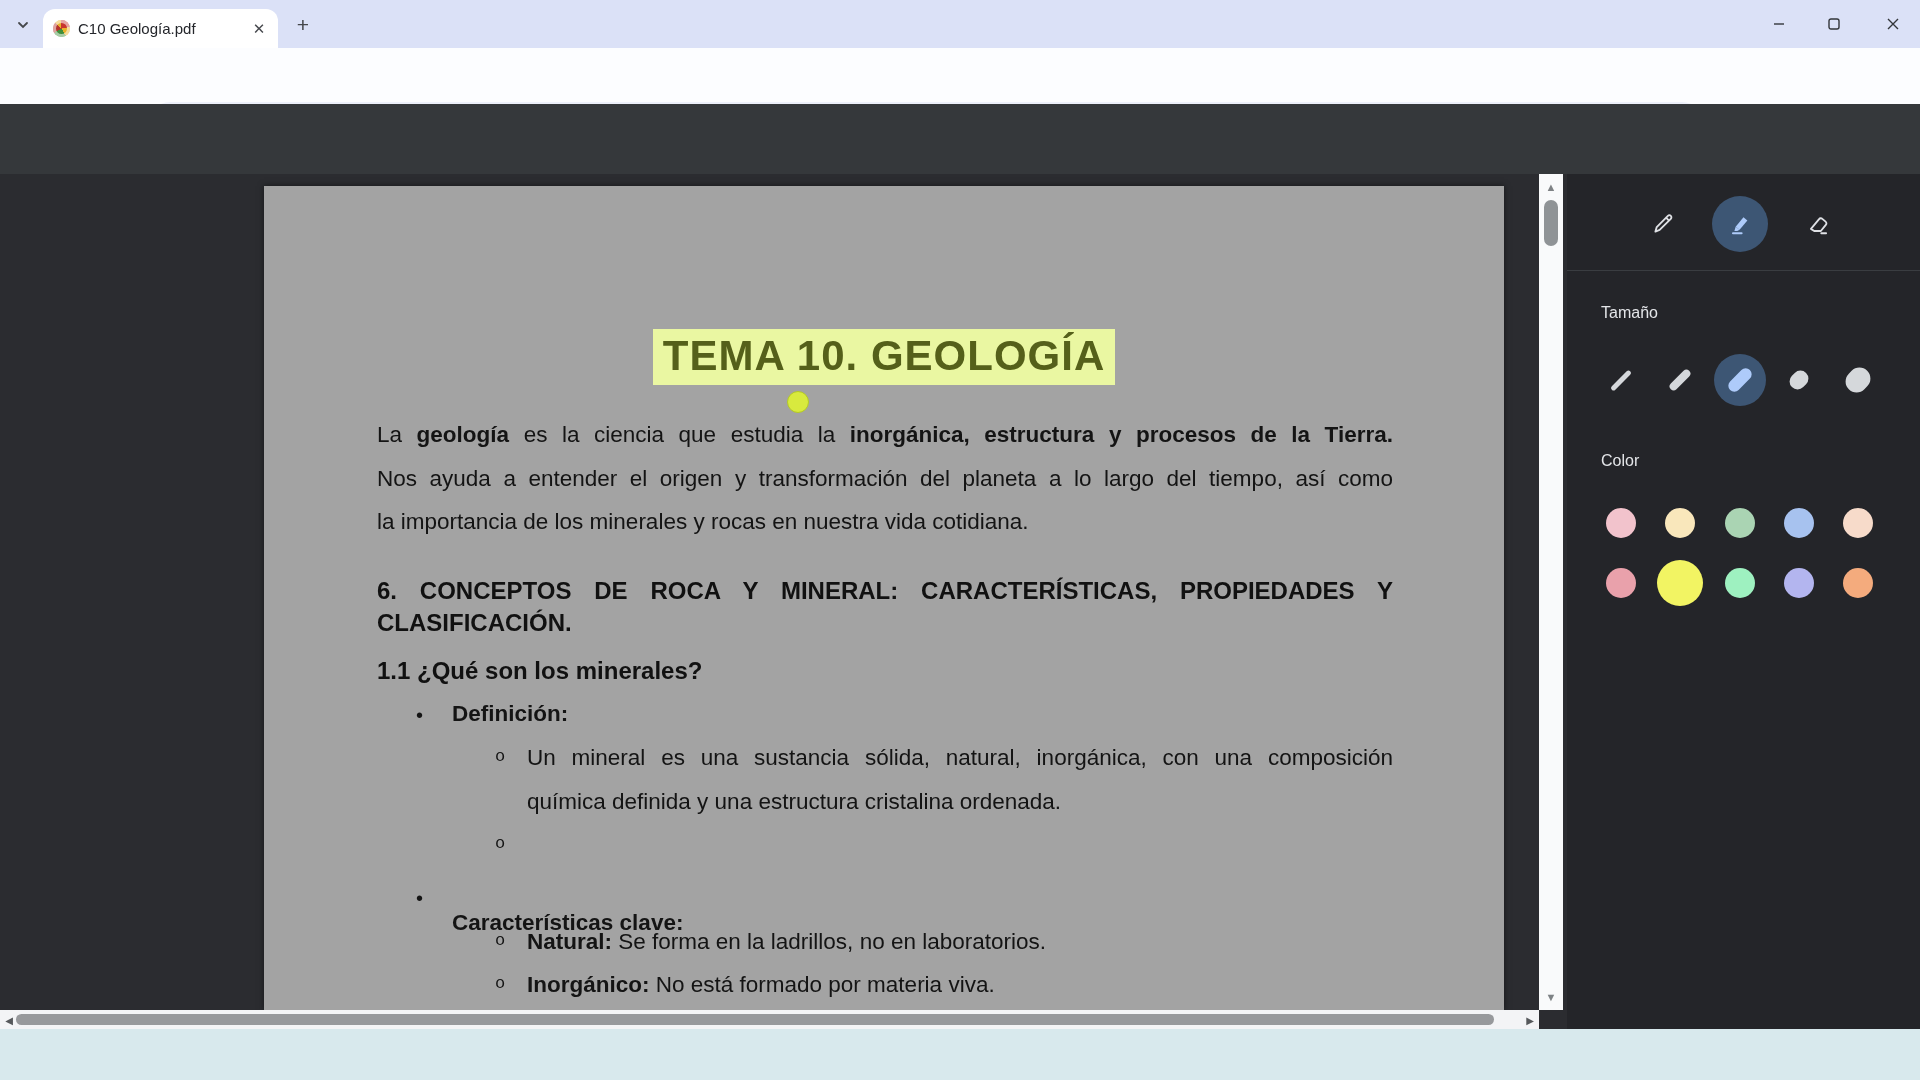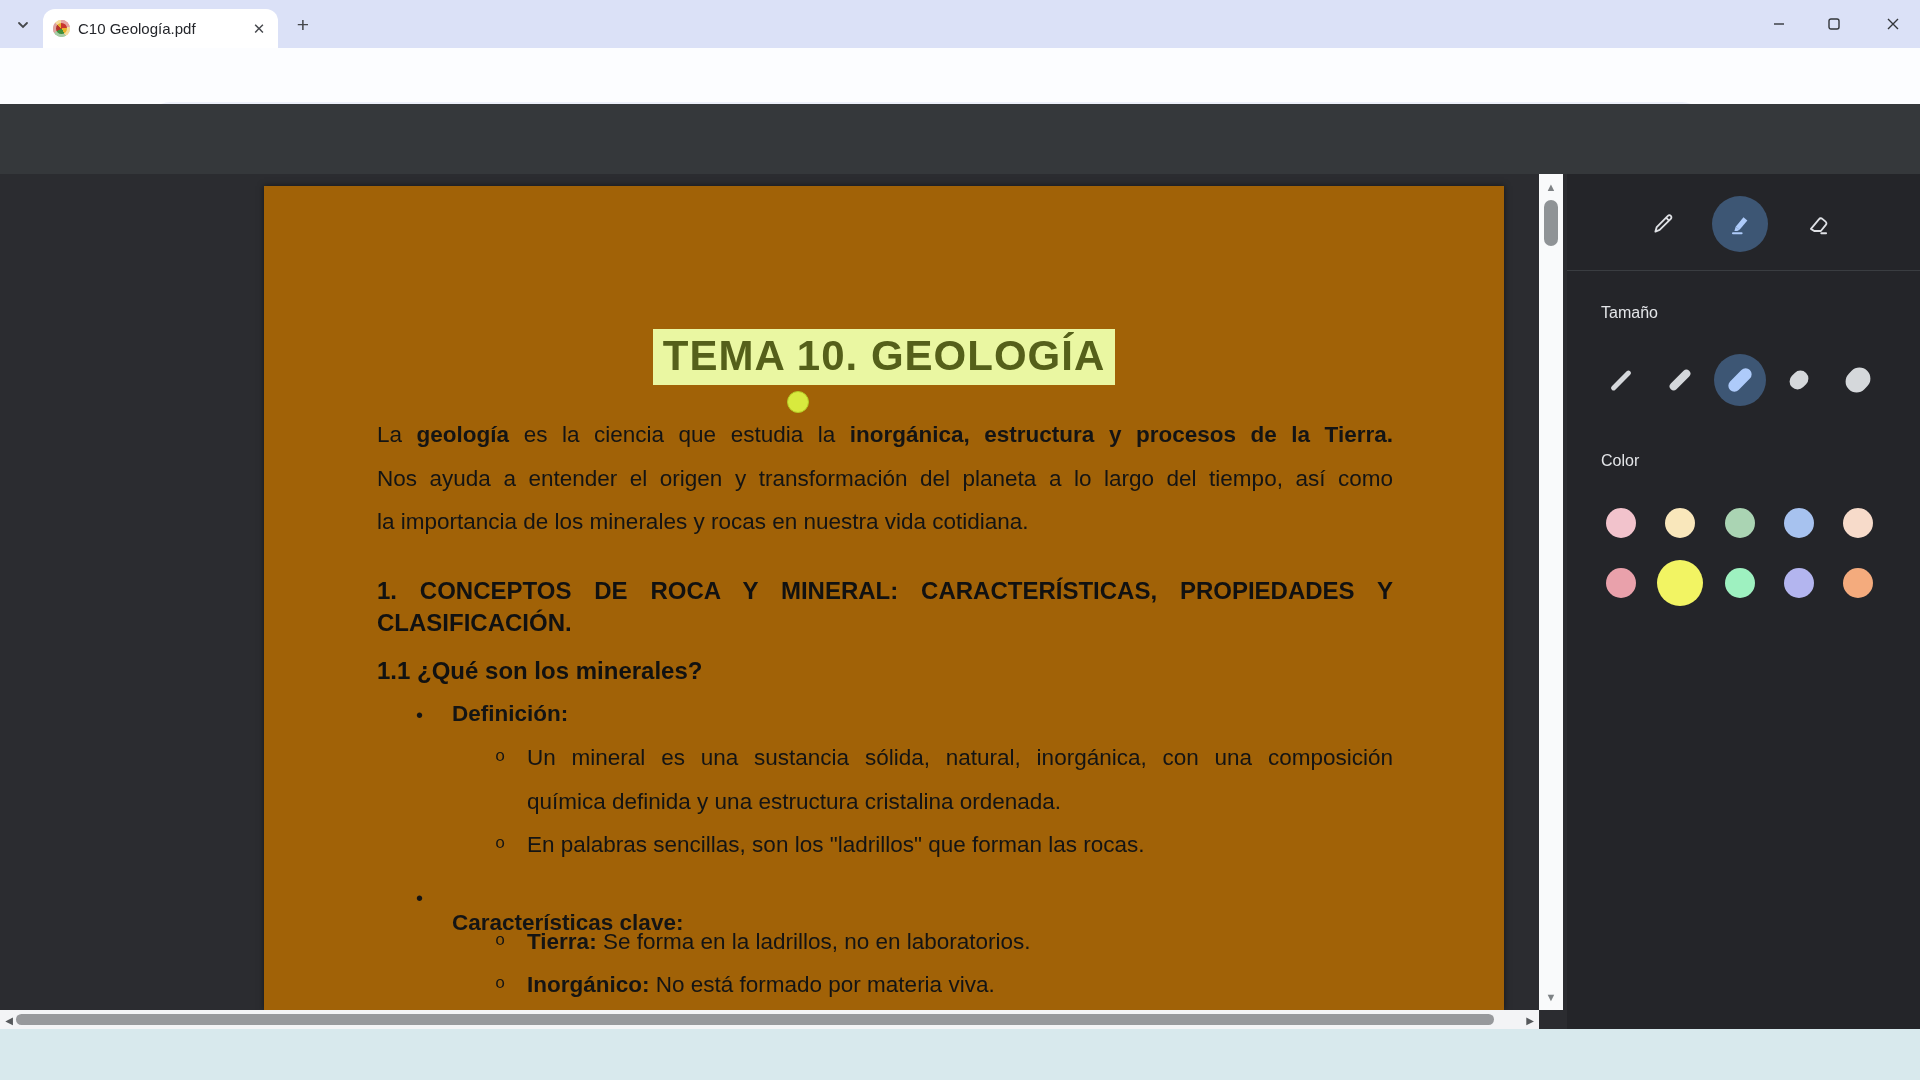--- a/index.html
+++ b/index.html
@@ -46,21 +46,21 @@
   .tsep{top:126px;width:1px;height:26px;background:#5b5f63;}
   .tbtn{top:121px;width:36px;height:34px;display:flex;align-items:center;justify-content:center;color:#e9eaed;font-size:21px;}
   .zoombox{left:850px;top:121px;width:58px;height:34px;background:#1f2225;border-radius:2px;
            color:#f1f3f4;font-size:15px;display:flex;align-items:center;justify-content:center;}
   .annot-circle{left:1076px;top:119px;width:40px;height:40px;border-radius:50%;background:#55585d;
                 display:flex;align-items:center;justify-content:center;}
   .dim{opacity:.45;}
 
   
   #viewport{left:0;top:174px;width:1567px;height:855px;background:#2b2c30;}
-  #page{left:264px;top:12px;width:1240px;height:824px;background:#a16207;box-shadow:0 0 6px rgba(0,0,0,.5);overflow:hidden;}
+  #page{left:264px;top:12px;width:1240px;height:824px;background:#a3a3a3;box-shadow:0 0 6px rgba(0,0,0,.5);overflow:hidden;}
   .pline{position:absolute;left:113px;width:1016px;font-size:22.5px;color:#141414;white-space:nowrap;}
   .just{white-space:normal;text-align:justify;text-align-last:justify;}
   .b{font-weight:bold;}
   .h1t{position:absolute;left:113px;width:1016px;font-size:24px;font-weight:bold;color:#111;}
   .doc-head{position:absolute;left:0;top:143px;width:100%;text-align:center;}
   .doc-head span{display:inline-block;font-size:42px;font-weight:bold;color:#55601a;letter-spacing:1px;padding:3px 10px 5px;}
   .hl-dot{position:absolute;left:523px;top:205px;width:22px;height:22px;border-radius:50%;border:1px solid #b4ca25;box-sizing:border-box;}
   .marker{position:absolute;font-size:20px;color:#141414;}
   .mono-o{font-family:"Liberation Mono",monospace;font-size:17px;}
 
@@ -232,39 +232,38 @@
 
     <div class="doc-head">
       <span style="background: rgb(234, 247, 162);">TEMA 10. GEOLOGÍA</span>
     </div>
     <div class="hl-dot" style="background: rgb(216, 234, 62);"></div>
 
     <div class="pline just" style="top:236px"><span>La </span><span class="b">geología</span><span> es la ciencia que estudia la </span><span class="b">inorgánica, estructura y procesos de la Tierra.</span></div>
     <div class="pline" style="top:323px">la importancia de los minerales y rocas en nuestra vida cotidiana.</div>
     <div class="pline just" style="top:280px">Nos ayuda a entender el origen y transformación del planeta a lo largo del tiempo, así como</div>
 
-    <div class="h1t just" style="top:391px">1. CONCEPTOS DE ROCA Y MINERAL: CARACTERÍSTICAS, PROPIEDADES Y</div>
+    <div class="h1t just" style="top:391px">6. CONCEPTOS DE ROCA Y MINERAL: CARACTERÍSTICAS, PROPIEDADES Y</div>
     <div class="h1t" style="top:423px">CLASIFICACIÓN.</div>
     <div class="h1t" style="top:471px">1.1 ¿Qué son los minerales?</div>
 
     <div class="marker" style="left:152px;top:518px">•</div>
     <div class="pline b" style="left:188px;top:515px;width:auto">Definición:</div>
 
     <div class="marker mono-o" style="left:231px;top:561px">o</div>
     <div class="pline just" style="left:263px;top:559px;width:866px">Un mineral es una sustancia sólida, natural, inorgánica, con una composición</div>
     <div class="pline" style="left:263px;top:603px;width:866px">química definida y una estructura cristalina ordenada.</div>
 
     <div class="marker mono-o" style="left:231px;top:648px">o</div>
-    <div class="pline" style="left:263px;top:646px;width:880px">En palabras sencillas, son los "ladrillos" que forman las rocas.</div>
 
     <div class="marker" style="left:152px;top:701px">•</div>
     <div class="pline b" style="left:188px;top:724px;width:auto">Características clave:</div>
 
     <div class="marker mono-o" style="left:231px;top:745px">o</div>
-    <div class="pline" style="left:263px;top:743px;width:880px"><span class="b">Tierra:</span><span> Se forma en la ladrillos, no en laboratorios.</span></div>
+    <div class="pline" style="left:263px;top:743px;width:880px"><span class="b">Natural:</span><span> Se forma en la ladrillos, no en laboratorios.</span></div>
 
     <div class="marker mono-o" style="left:231px;top:788px">o</div>
     <div class="pline" style="left:263px;top:786px;width:880px"><span class="b">Inorgánico:</span><span> No está formado por materia viva.</span></div>
   </div>
 </div>
 
 <div id="v-scroll" class="abs">
   <div class="abs vs-arrow" style="top:5px">▲</div>
   <div class="abs vs-thumb"></div>
   <div class="abs vs-arrow" style="top:815px">▼</div>

